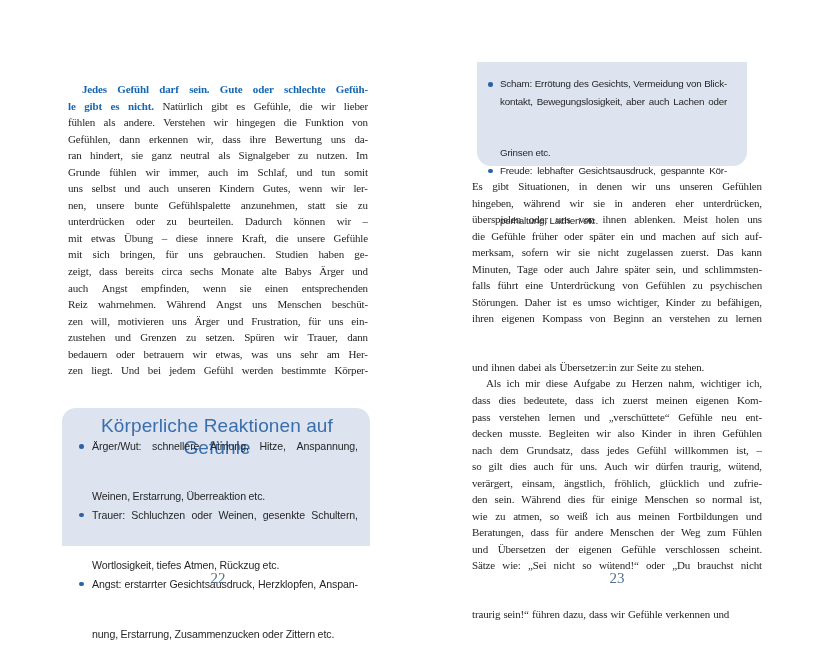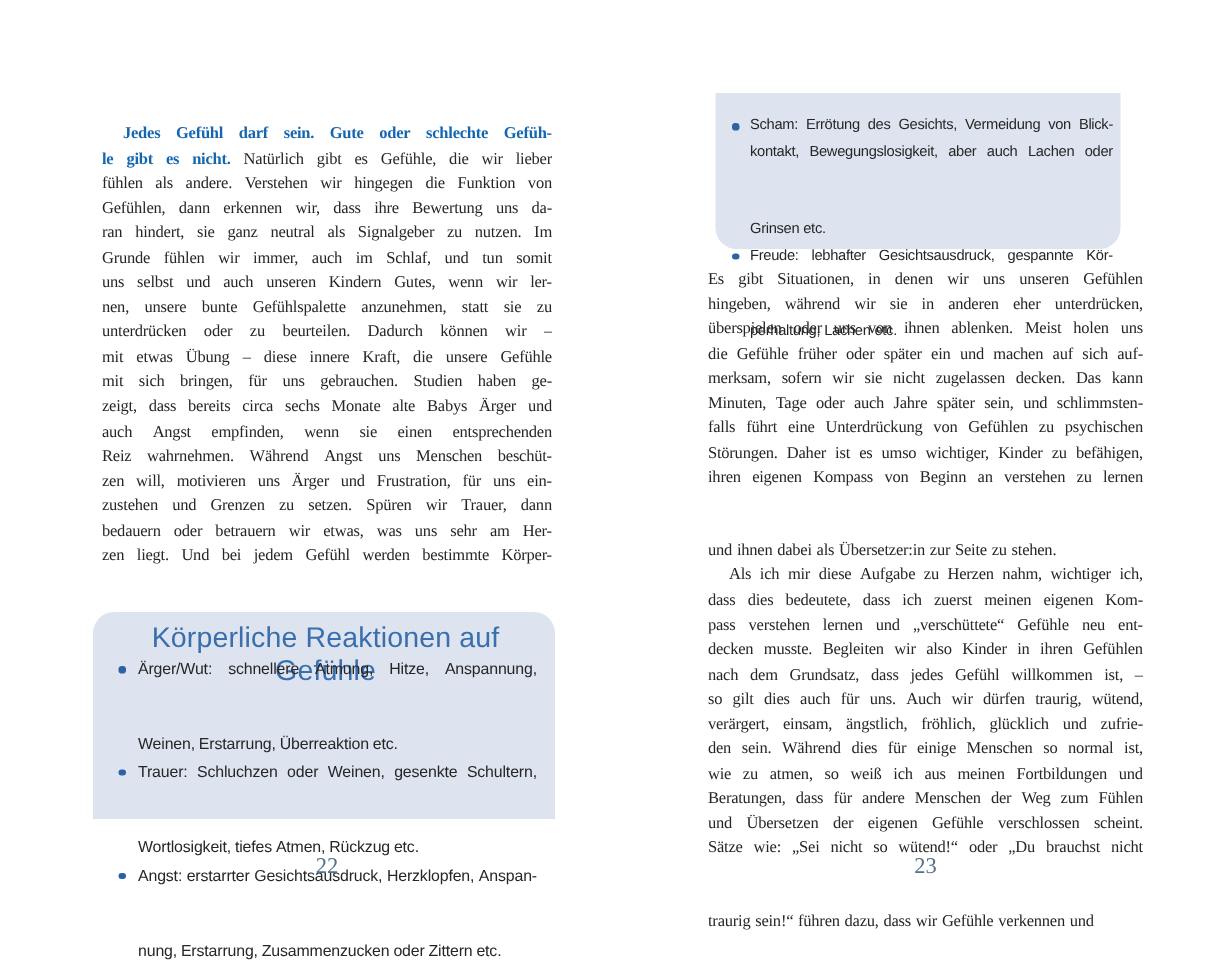--- a/index.html
+++ b/index.html
@@ -38,21 +38,21 @@
     background: var(--box-bg, #dde3ef);
     border-radius: 14px 14px 0 0;
     padding: 7px 12px 0 14px;
     box-sizing: border-box;
     font-family: "Liberation Sans", sans-serif;
   }
   #box-right {
     left: 477px; top: 62px; width: 270px; height: 104px;
     background: var(--box-bg, #dde3ef);
     border-radius: 0 0 14px 14px;
-    padding: 13px 5px 0 8px;
+    padding: 13px 20px 0 8px;
     box-sizing: border-box;
     font-family: "Liberation Sans", sans-serif;
   }
   #box-title {
     text-align: center;
     color: var(--box-title-blue, #3a6fad);
     font-size: 19px; line-height: 22px; height: 22px;
     letter-spacing: 0.1px;
   }
   #box-left .line {
@@ -458,21 +458,21 @@
         <span class="w">sich</span>
         <span class="w">auf-</span>
       </div>
       <div class="line">
         <span class="w">merksam,</span>
         <span class="w">sofern</span>
         <span class="w">wir</span>
         <span class="w">sie</span>
         <span class="w">nicht</span>
         <span class="w">zugelassen</span>
-        <span class="w">decken.</span>
+        <span class="w">zuerst.</span>
         <span class="w">Das</span>
         <span class="w">kann</span>
       </div>
       <div class="line">
         <span class="w">Minuten,</span>
         <span class="w">Tage</span>
         <span class="w">oder</span>
         <span class="w">auch</span>
         <span class="w">Jahre</span>
         <span class="w">später</span>

